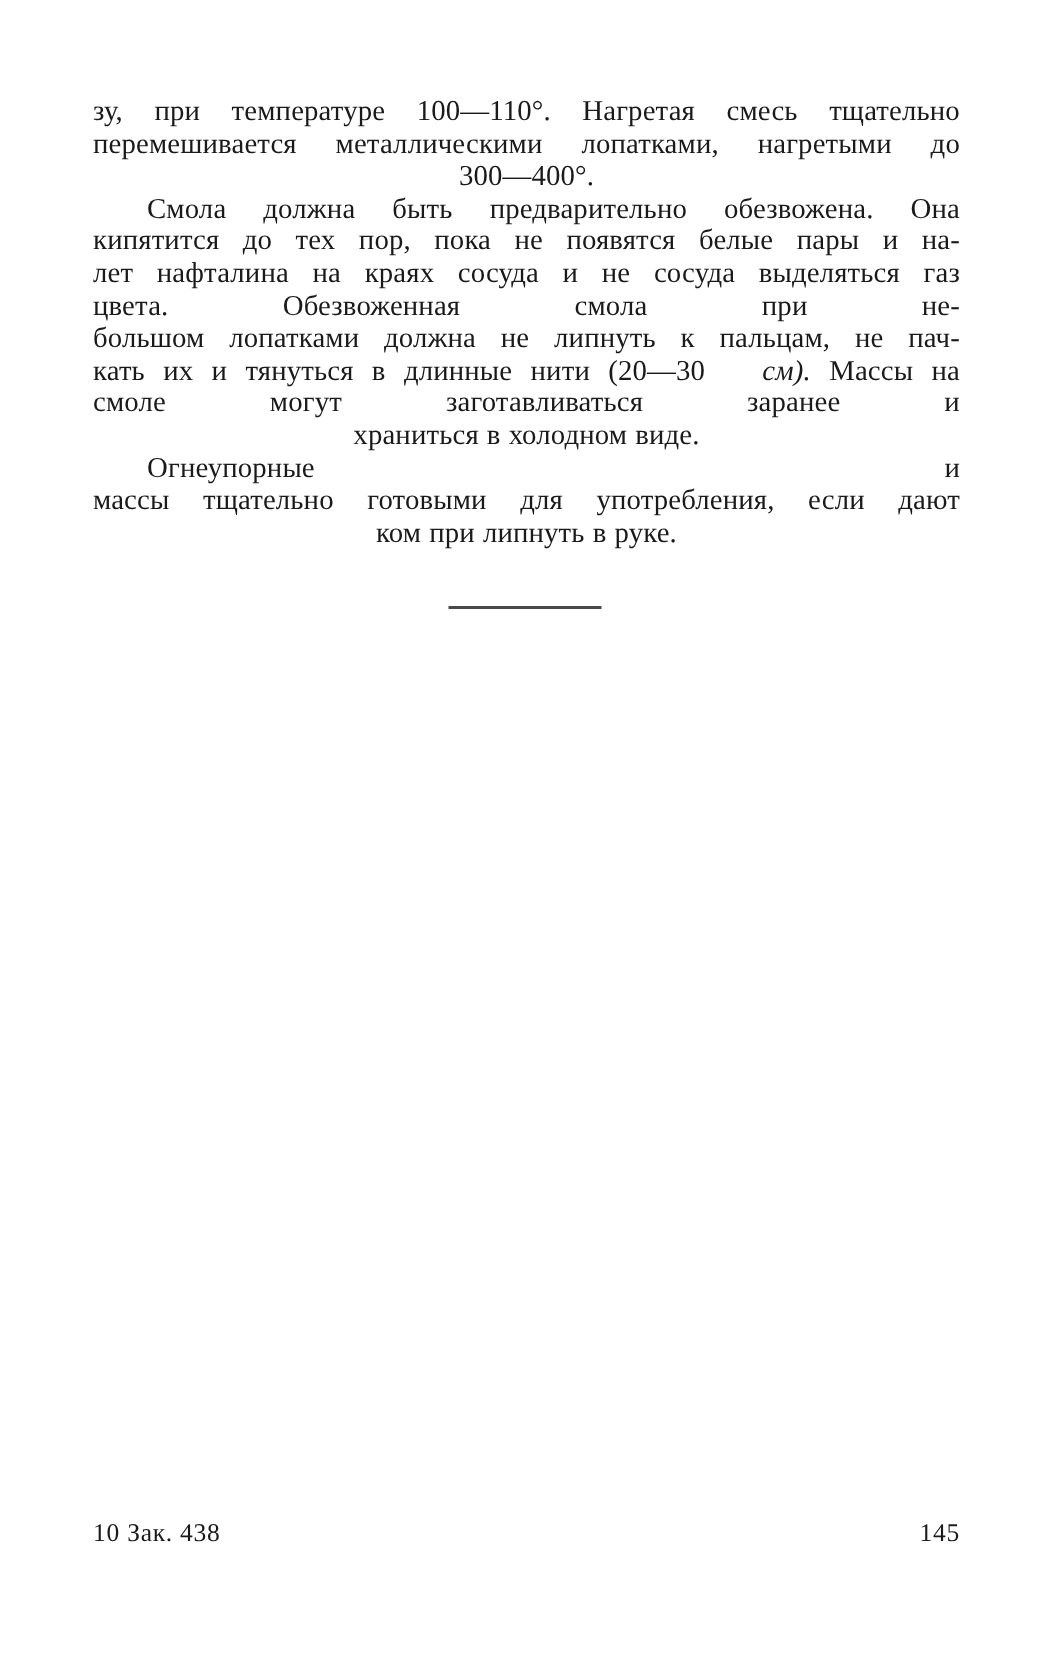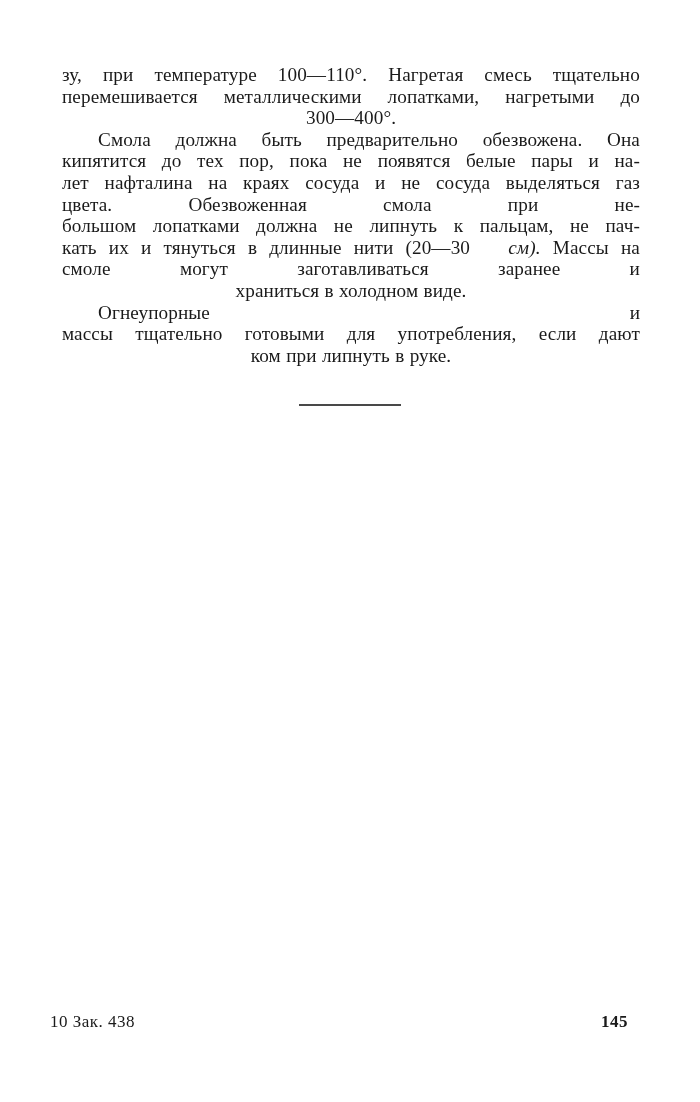--- a/index.html
+++ b/index.html
@@ -68,36 +68,35 @@
     justify-content: center;
   }
   .divider {
     width: 102px;
     height: 2px;
     background: #2b2b2b;
     opacity: 0.86;
   }
   .footer {
     position: absolute;
-    left: 50px;
+    left: 62px;
     top: 1012px;
     width: 578px;
     display: flex;
     justify-content: space-between;
     align-items: baseline;
     font-size: 17px;
     line-height: 20px;
     letter-spacing: 0.5px;
   }
   .footer .signature {
     white-space: pre;
   }
   .footer .folio {
     white-space: pre;
-    font-weight: bold;
   }
 </style>
 </head>
 <body style="background: rgb(255, 255, 255); color: rgb(26, 26, 26);">
 
 <div class="page" style="background: rgb(255, 255, 255);">
 
   <div class="text-block">
       <div class="para">
         <div class="line justify"><span class="w">зу,</span><span class="w">при</span><span class="w">температуре</span><span class="w">100—110°.</span><span class="w">Нагретая</span><span class="w">смесь</span><span class="w">тщательно</span></div>

